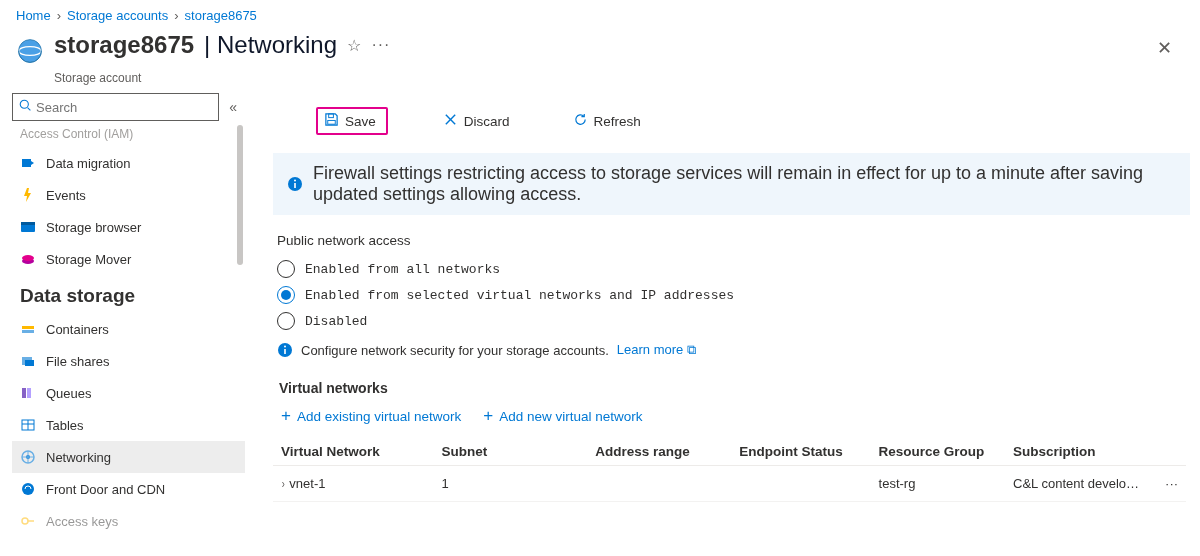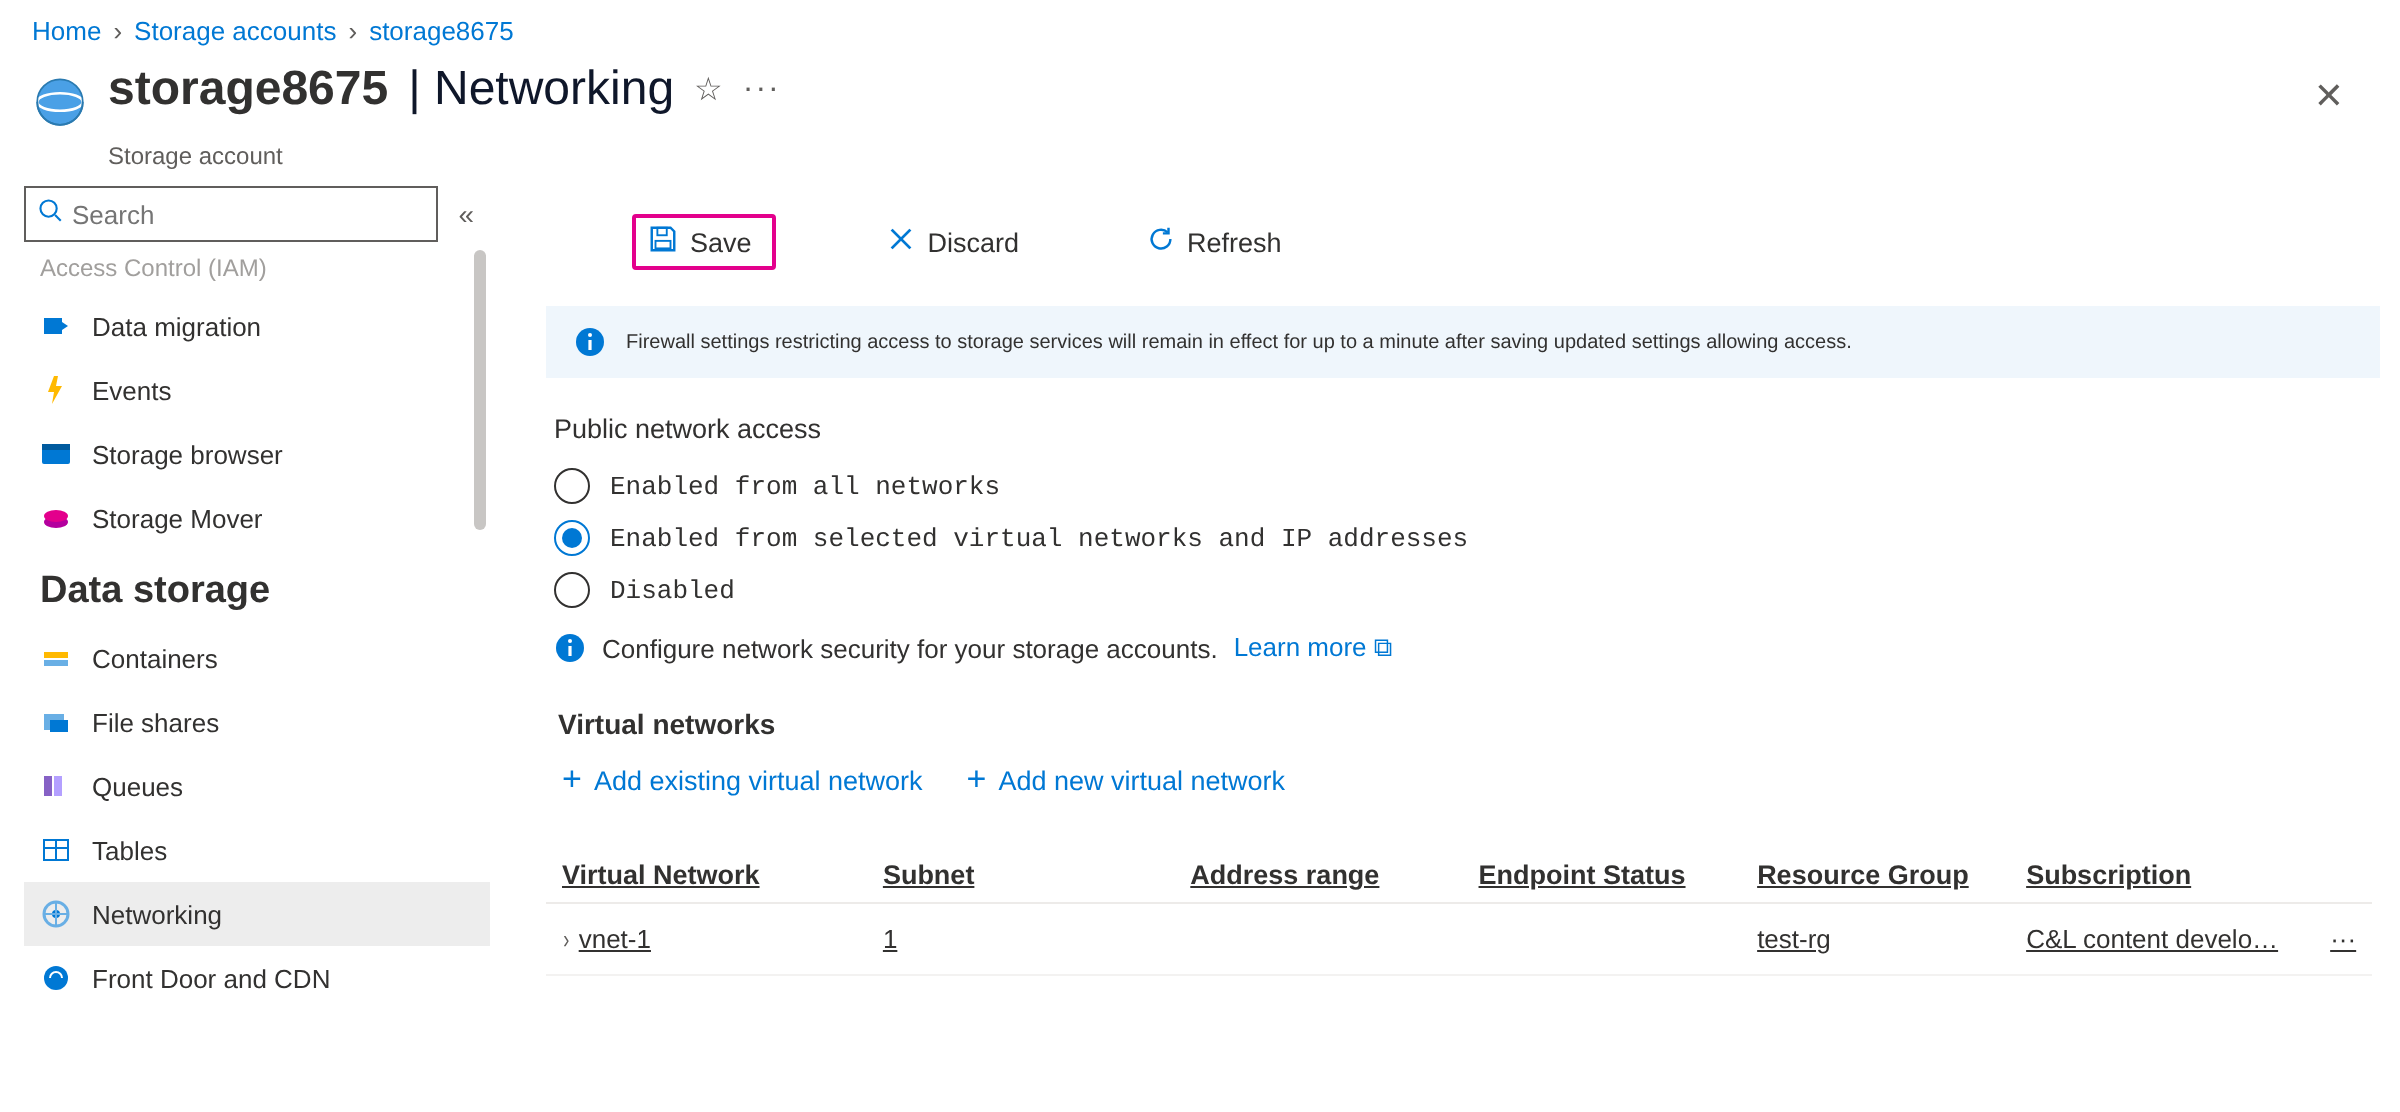--- a/index.html
+++ b/index.html
@@ -37,32 +37,32 @@
   .nav-section { font-weight:600; font-size:19px; padding:10px 8px 6px; }
   .scrollbar { position:absolute; right:2px; top:0; width:6px; height:140px; background:#c8c6c4; border-radius:3px;}
   .main { flex:1; padding: 0 0 0 28px; overflow:hidden; position:relative;}
   .tabs { display:flex; border-bottom:0; margin-top:4px;}
   .tab { padding:12px 16px 10px; font-size:14px; cursor:pointer; color:#323130; }
   .tab.active { background:#f3f2f1; font-weight:600; border-bottom:2px solid transparent;}
   .toolbar { display:flex; align-items:center; gap:14px; padding:14px 0 12px 10px;}
   .tbtn { display:flex; align-items:center; gap:6px; font-size:13.5px; cursor:pointer; padding:4px 8px;margin-left:33px;}
   .save-highlight { border:2px solid #e3008c; border-radius:2px; padding:3px 10px 3px 6px;}
   .tbtn svg, .tbtn .glyph { width:15px; height:15px; }
-  .info-banner { background:#eff6fc; display:flex; align-items:center; padding:10px 14px; margin:6px 10px 18px 0; gap:10px; font-size:10px;}
+  .info-banner { background:#eff6fc; display:flex; align-items:center; padding:10px 14px; margin:6px 10px 18px 0; gap:10px; font-size:18px;}
   .info-ic { width:16px; height:16px; flex-shrink:0;}
   .section-label { font-size:13.5px; margin:4px 0 8px 4px;}
   .radio-row { display:flex; align-items:center; gap:10px; padding:4px 4px; cursor:pointer;font-family:Liberation Mono, monospace;}
   .radio { width:18px; height:18px; border:1px solid #323130; border-radius:50%; display:flex; align-items:center; justify-content:center;}
   .radio.checked { border-color:#0078d4;}
   .radio.checked::after { content:""; width:10px; height:10px; background:#0078d4; border-radius:50%; }
   .config-line { display:flex; align-items:center; gap:8px; padding:8px 4px 4px;}
   .vnet-title { font-weight:600; font-size:14px; margin:18px 0 10px 6px;}
   .add-row { display:flex; gap:22px; padding:0 0 12px 8px;}
   .add-link { display:flex; align-items:center; gap:6px; color:#0078d4; cursor:pointer; font-size:13.5px;}
-  .table { margin:12px 14px 0 0;text-decoration:underline;}
+  .table { margin:0 14px 0 0;}
   .thead, .trow { display:flex; align-items:center; }
   .thead { font-weight:600; font-size:13.5px; border-bottom:1px solid #edebe9; padding:6px 0;}
   .trow { padding:10px 0; border-bottom:1px solid #f3f2f1;}
   .c-vn { width:175px; padding-left:8px;}
   .c-sub { width:160px;}
   .c-addr { width:150px;}
   .c-ep { width:145px;}
   .c-rg { width:140px;}
   .c-subs { width:150px; white-space:nowrap; overflow:hidden; text-overflow:ellipsis;}
   .c-more { width:30px; text-align:center; cursor:pointer;}
@@ -208,20 +208,29 @@
       </div>
       <div class="nav-item">
         <span class="ic">
             <svg viewBox="0 0 16 16">
               <circle cx="8" cy="8" r="6" fill="#0078d4"></circle>
               <path d="M5 8a3 3 0 0 1 6 0" fill="none" stroke="#fff"></path>
             </svg>
           </span>
         <span>Front Door and CDN</span>
       </div>
+      <div class="nav-item" style="opacity:.5">
+        <span class="ic">
+            <svg viewBox="0 0 16 16">
+              <circle cx="5" cy="8" r="3" fill="none" stroke="#ffb900" stroke-width="1.5"></circle>
+              <line x1="8" y1="8" x2="14" y2="8" stroke="#ffb900" stroke-width="1.5"></line>
+            </svg>
+          </span>
+        <span>Access keys</span>
+      </div>
     </div>
   </div>
 
   <div class="main">
 
     <div class="toolbar">
       <div class="tbtn save-highlight">
         <span><svg viewBox="0 0 16 16">
               <path d="M2 2h10l2 2v10H2z" fill="none" stroke="#0078d4" stroke-width="1.3"></path>
               <rect x="5" y="2" width="5" height="4" fill="none" stroke="#0078d4"></rect>

